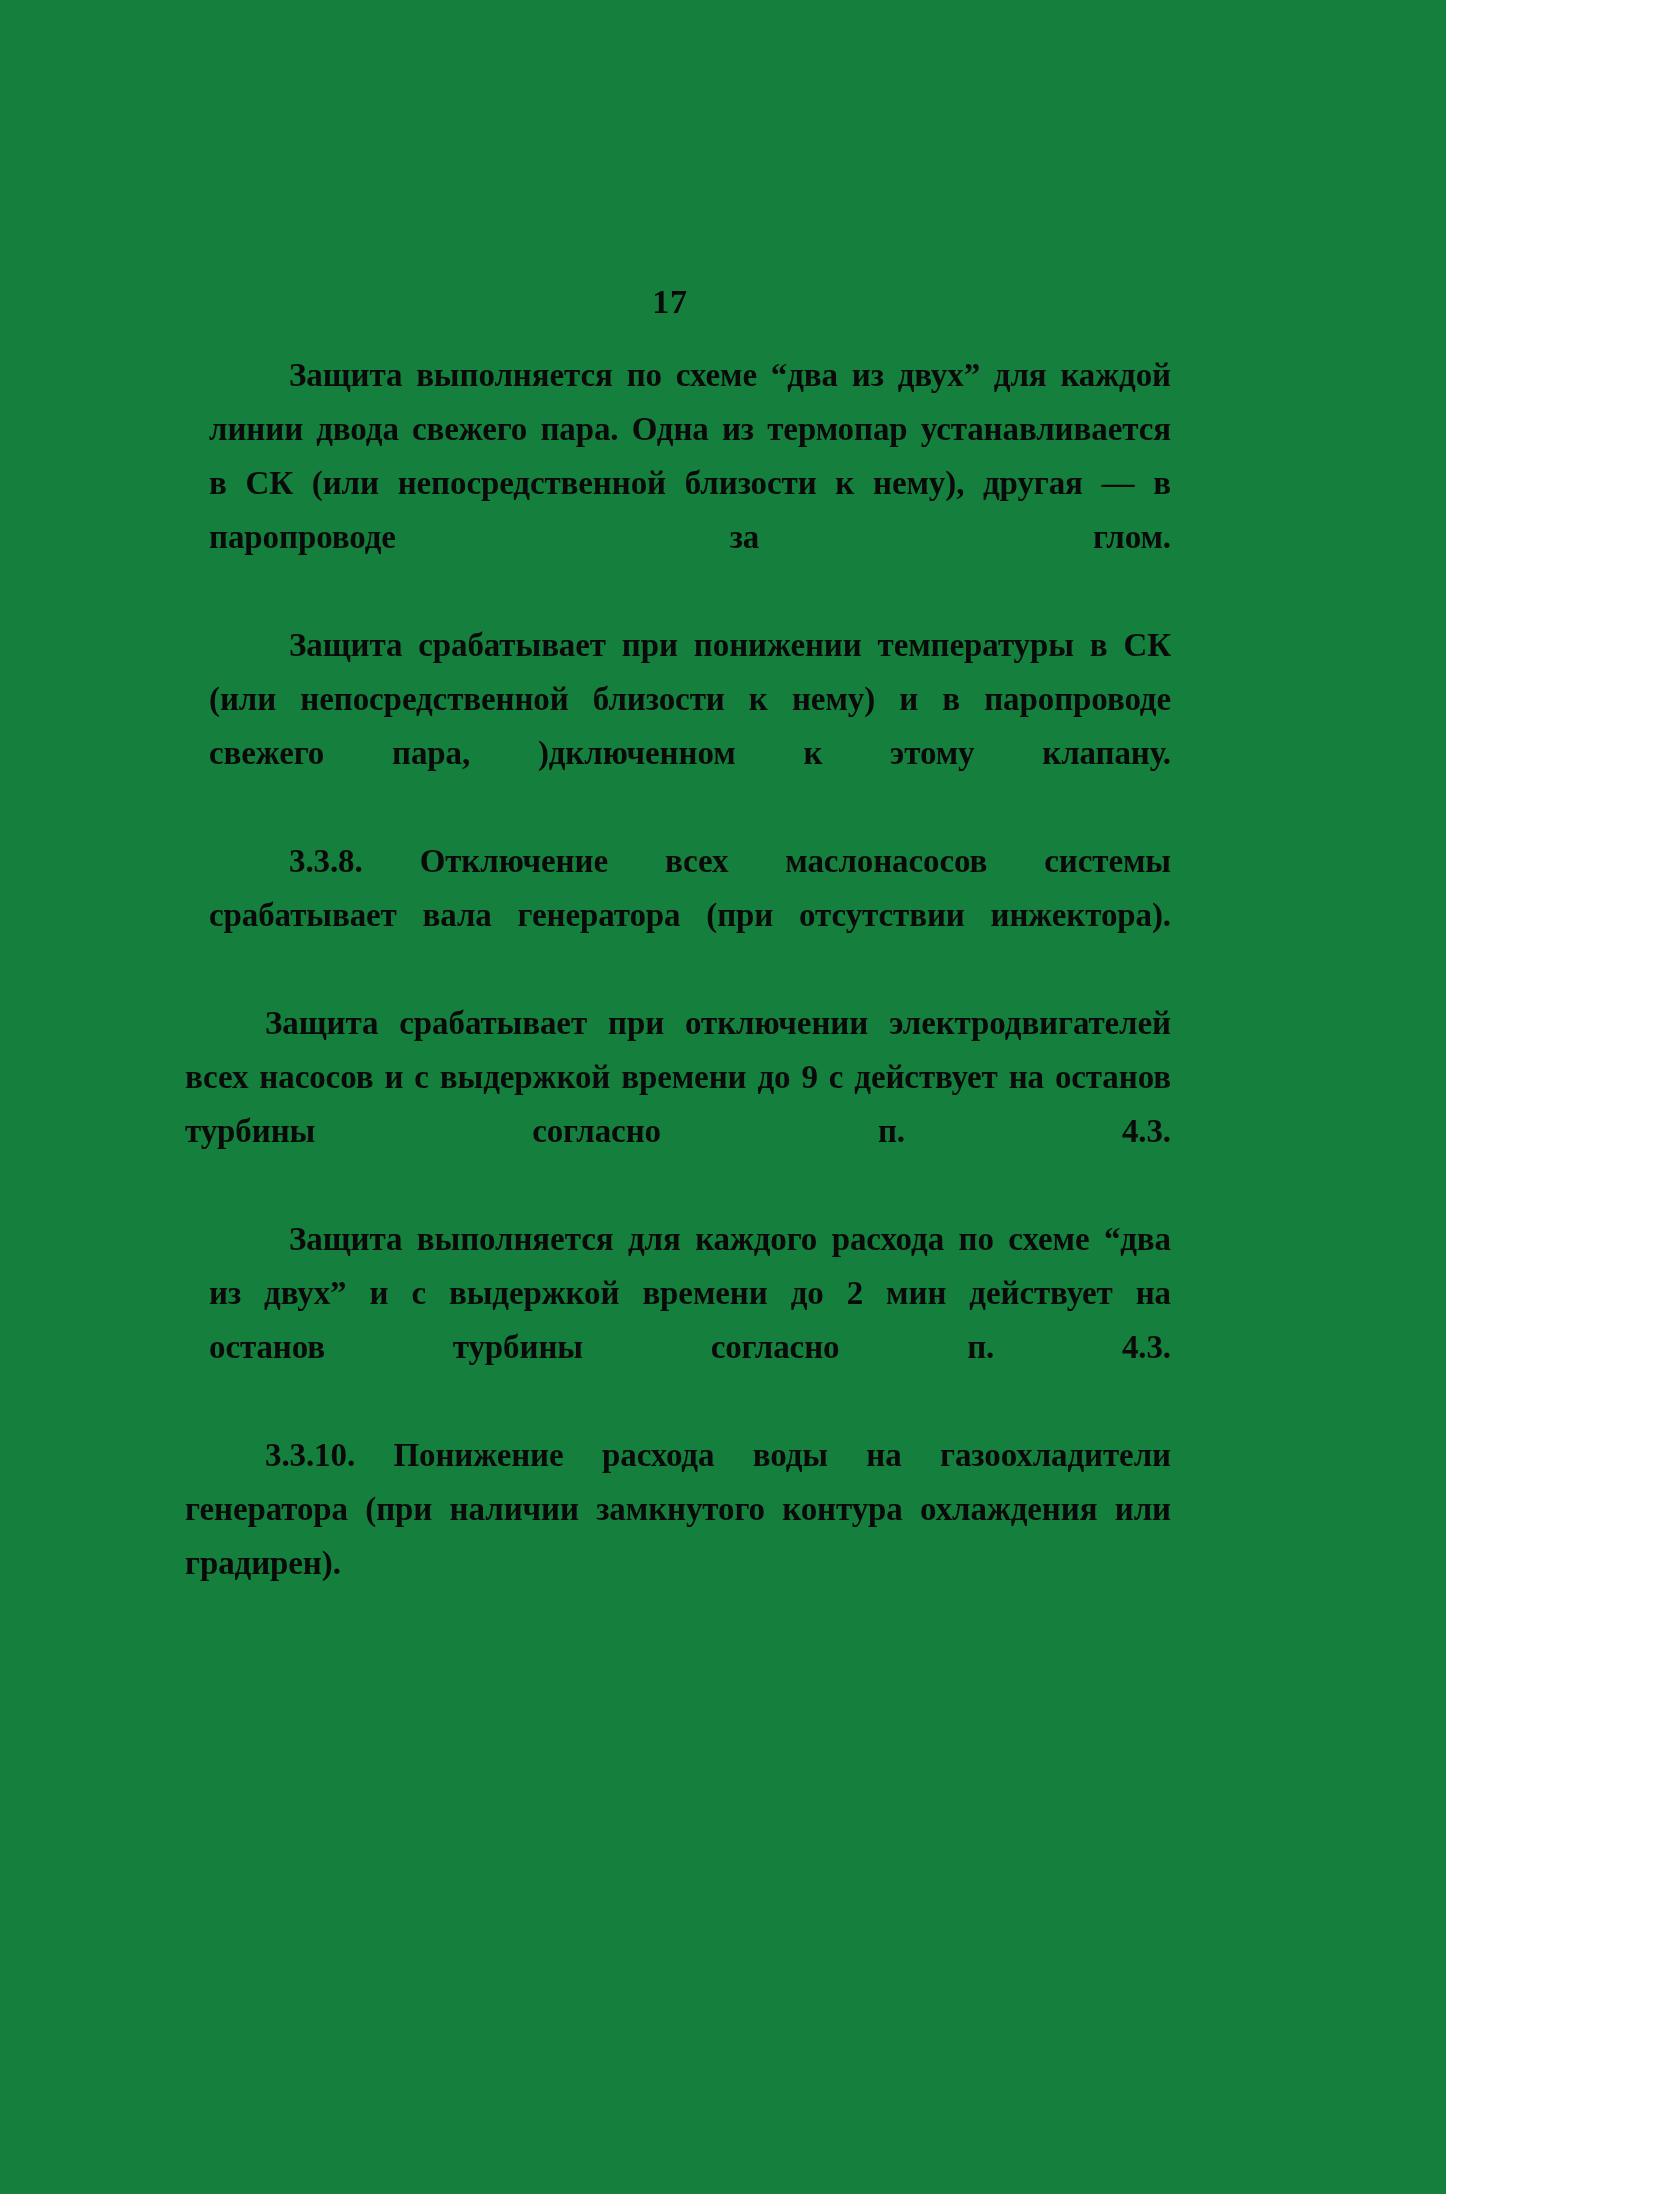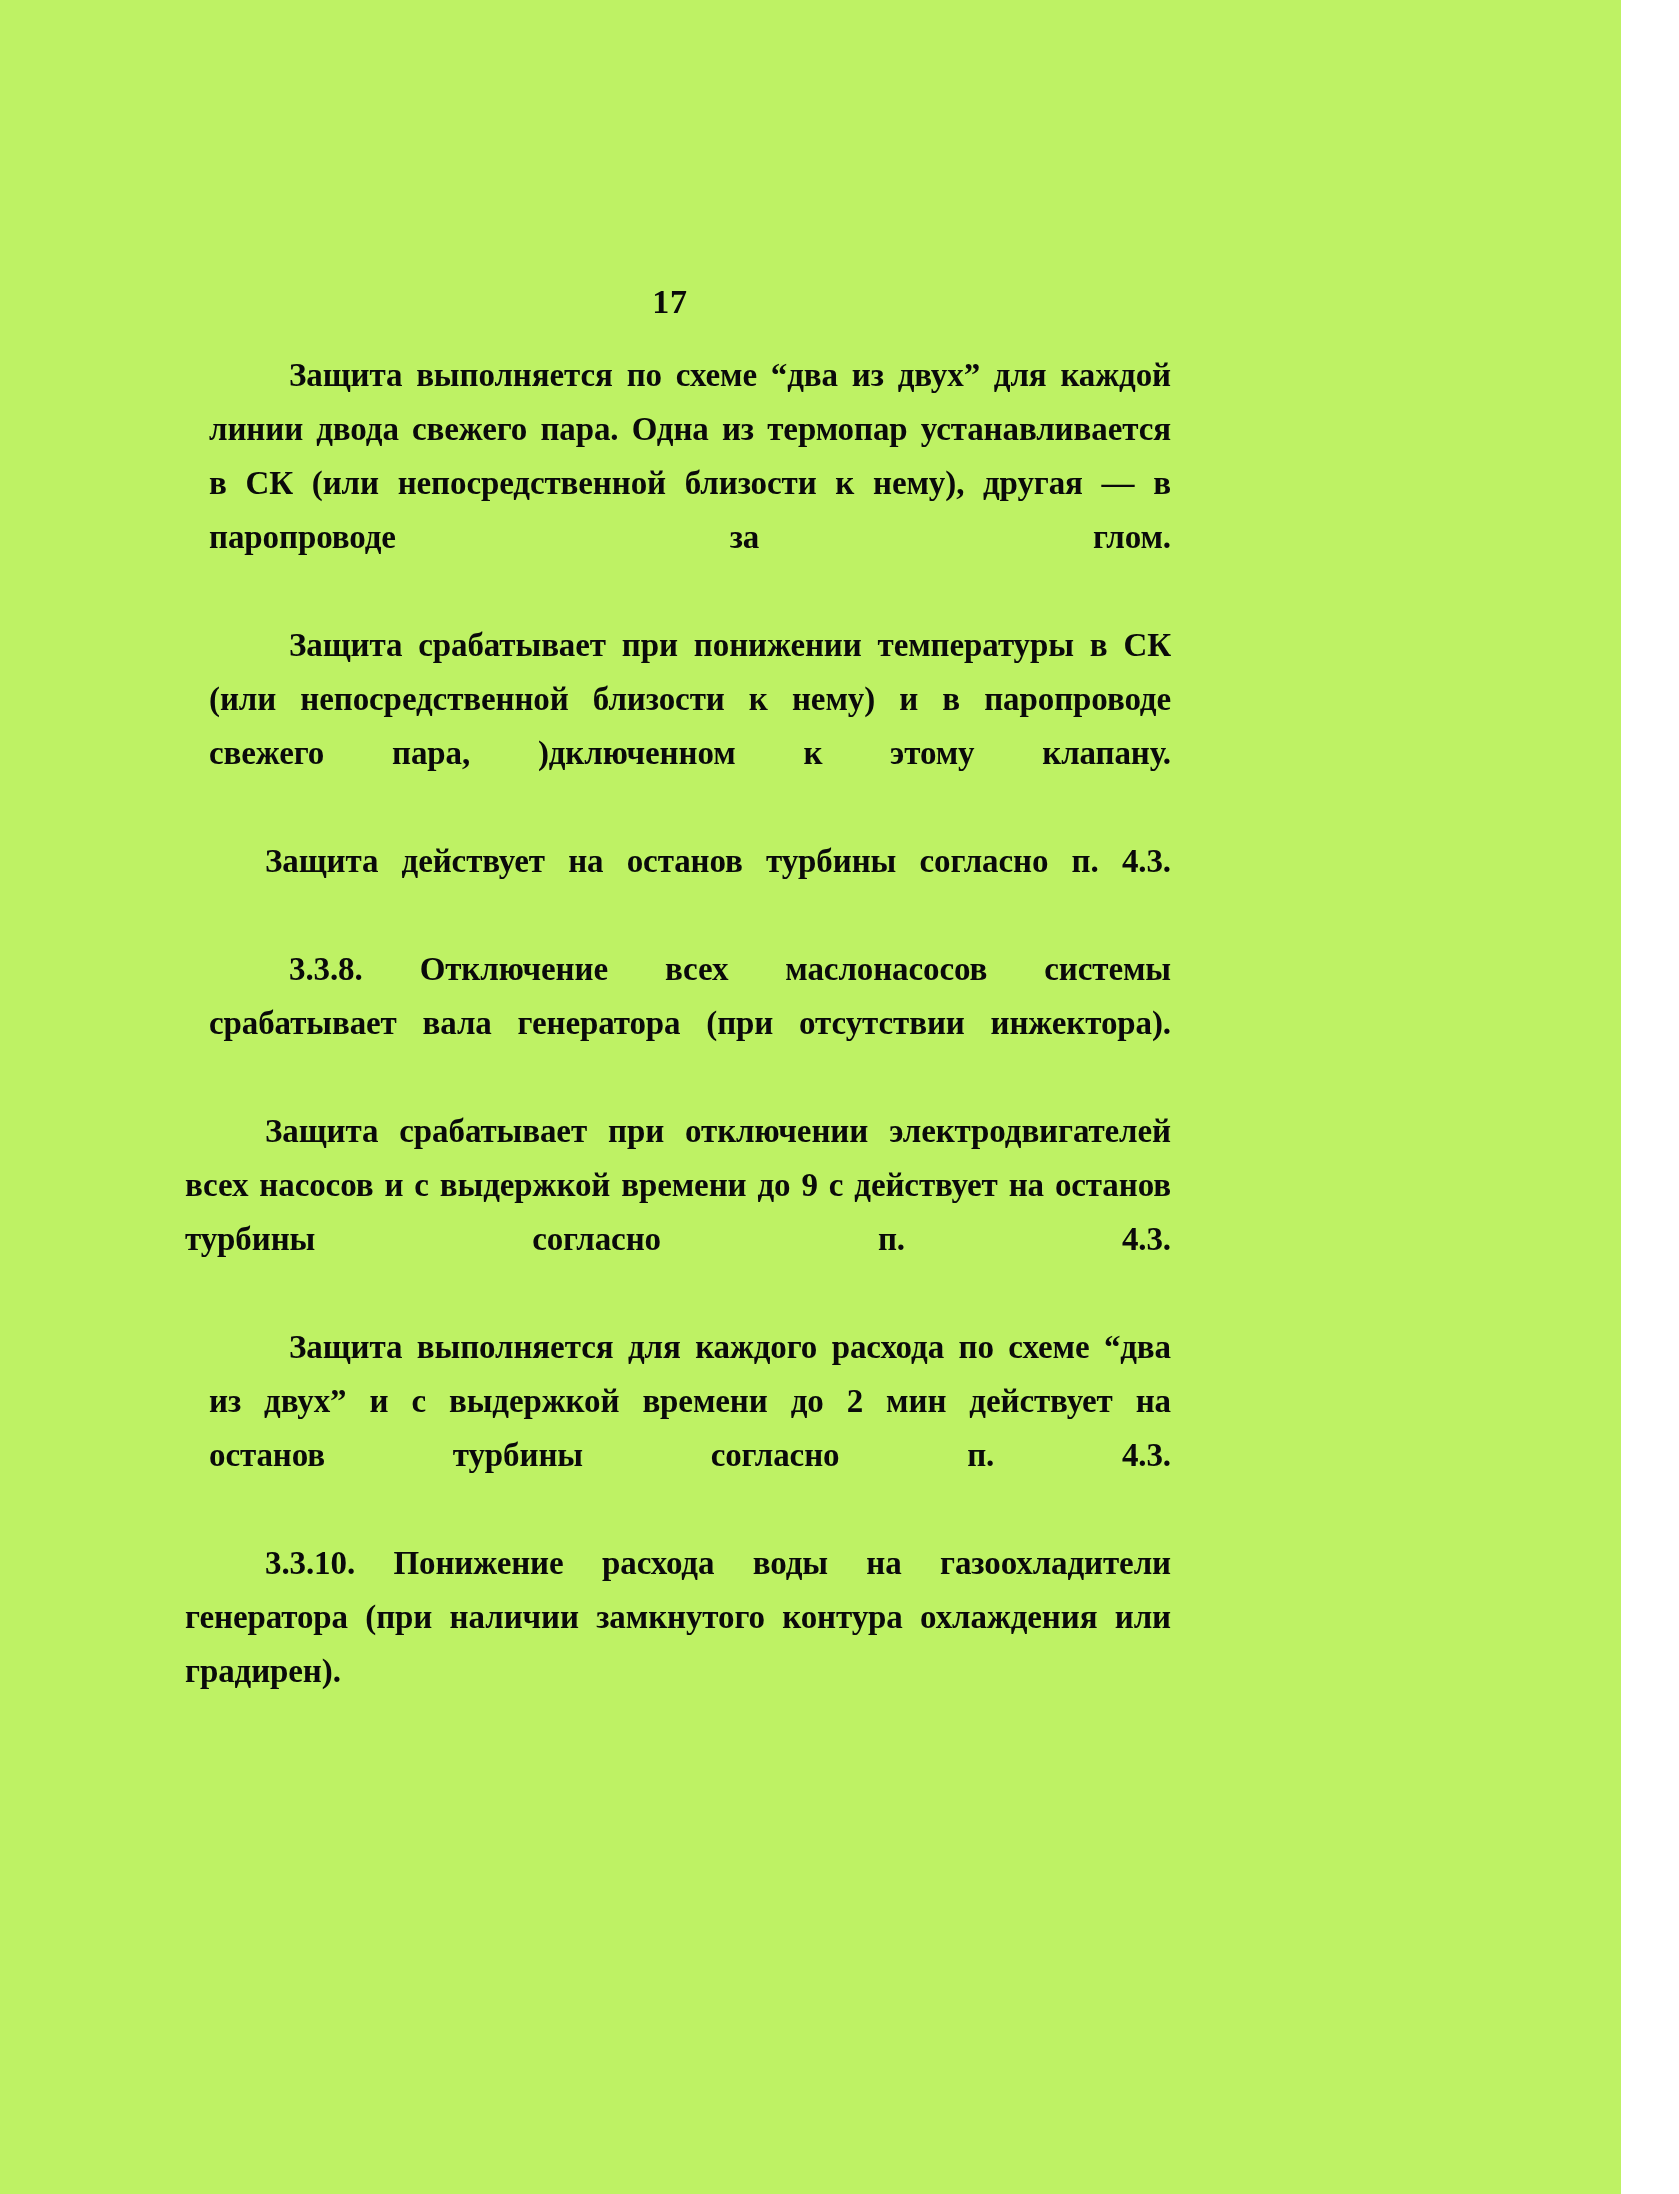--- a/index.html
+++ b/index.html
@@ -13,23 +13,23 @@
     font-family: "Liberation Serif", "DejaVu Serif", serif;
     color: #0a0a0a;
     position: relative;
     overflow: hidden;
   }
 
   
   .page-sheet {
     position: absolute;
     left: 0; top: 0;
-    width: 1621px;
+    width: 1446px;
     height: 2194px;
-    background: #bef264;
+    background: #15803d;
   }
 
   
   .folio {
     position: absolute;
     top: 283px;
     left: 0;
     width: 1340px;
     text-align: center;
     font-size: 34px;
@@ -91,21 +91,20 @@
 <body>
 
 <div class="page-sheet">
 
   <div class="folio">17</div>
 
   <div class="text-column">
 
   <p class="para loose"><span class="ind"></span><span>Защита выполняется по схеме “два из двух” для каждой линии двода свежего пара. Одна из термопар устанавливается в СК (или непосредственной близости к нему), другая — в паропроводе за глом.</span></p>
       <p class="para loose"><span class="ind"></span><span>Защита срабатывает при понижении температуры в СК (или непосредственной близости к нему) и в паропроводе свежего пара, )дключенном к этому клапану.</span></p>
-      <p class="para"><span class="ind"></span><span>Защита действует на останов турбины согласно п. 4.3.</span></p>
       <p class="para loose"><span class="ind"></span><span>3.3.8. Отключение всех маслонасосов системы срабатывает вала генератора (при отсутствии инжектора).</span></p>
       <p class="para"><span class="ind"></span><span>Защита срабатывает при отключении электродвигателей всех насосов и с выдержкой времени до 9 с действует на останов турбины согласно п. 4.3.</span></p>
       <p class="para loose"><span class="ind"></span><span>Защита выполняется для каждого расхода по схеме “два из двух” и с выдержкой времени до 2 мин действует на останов турбины согласно п. 4.3.</span></p>
       <p class="para"><span class="ind"></span><span>3.3.10. Понижение расхода воды на газоохладители генератора (при наличии замкнутого контура охлаждения или градирен).</span></p>
     </div>
 
   <div class="grain"></div>
 </div>
 
 

